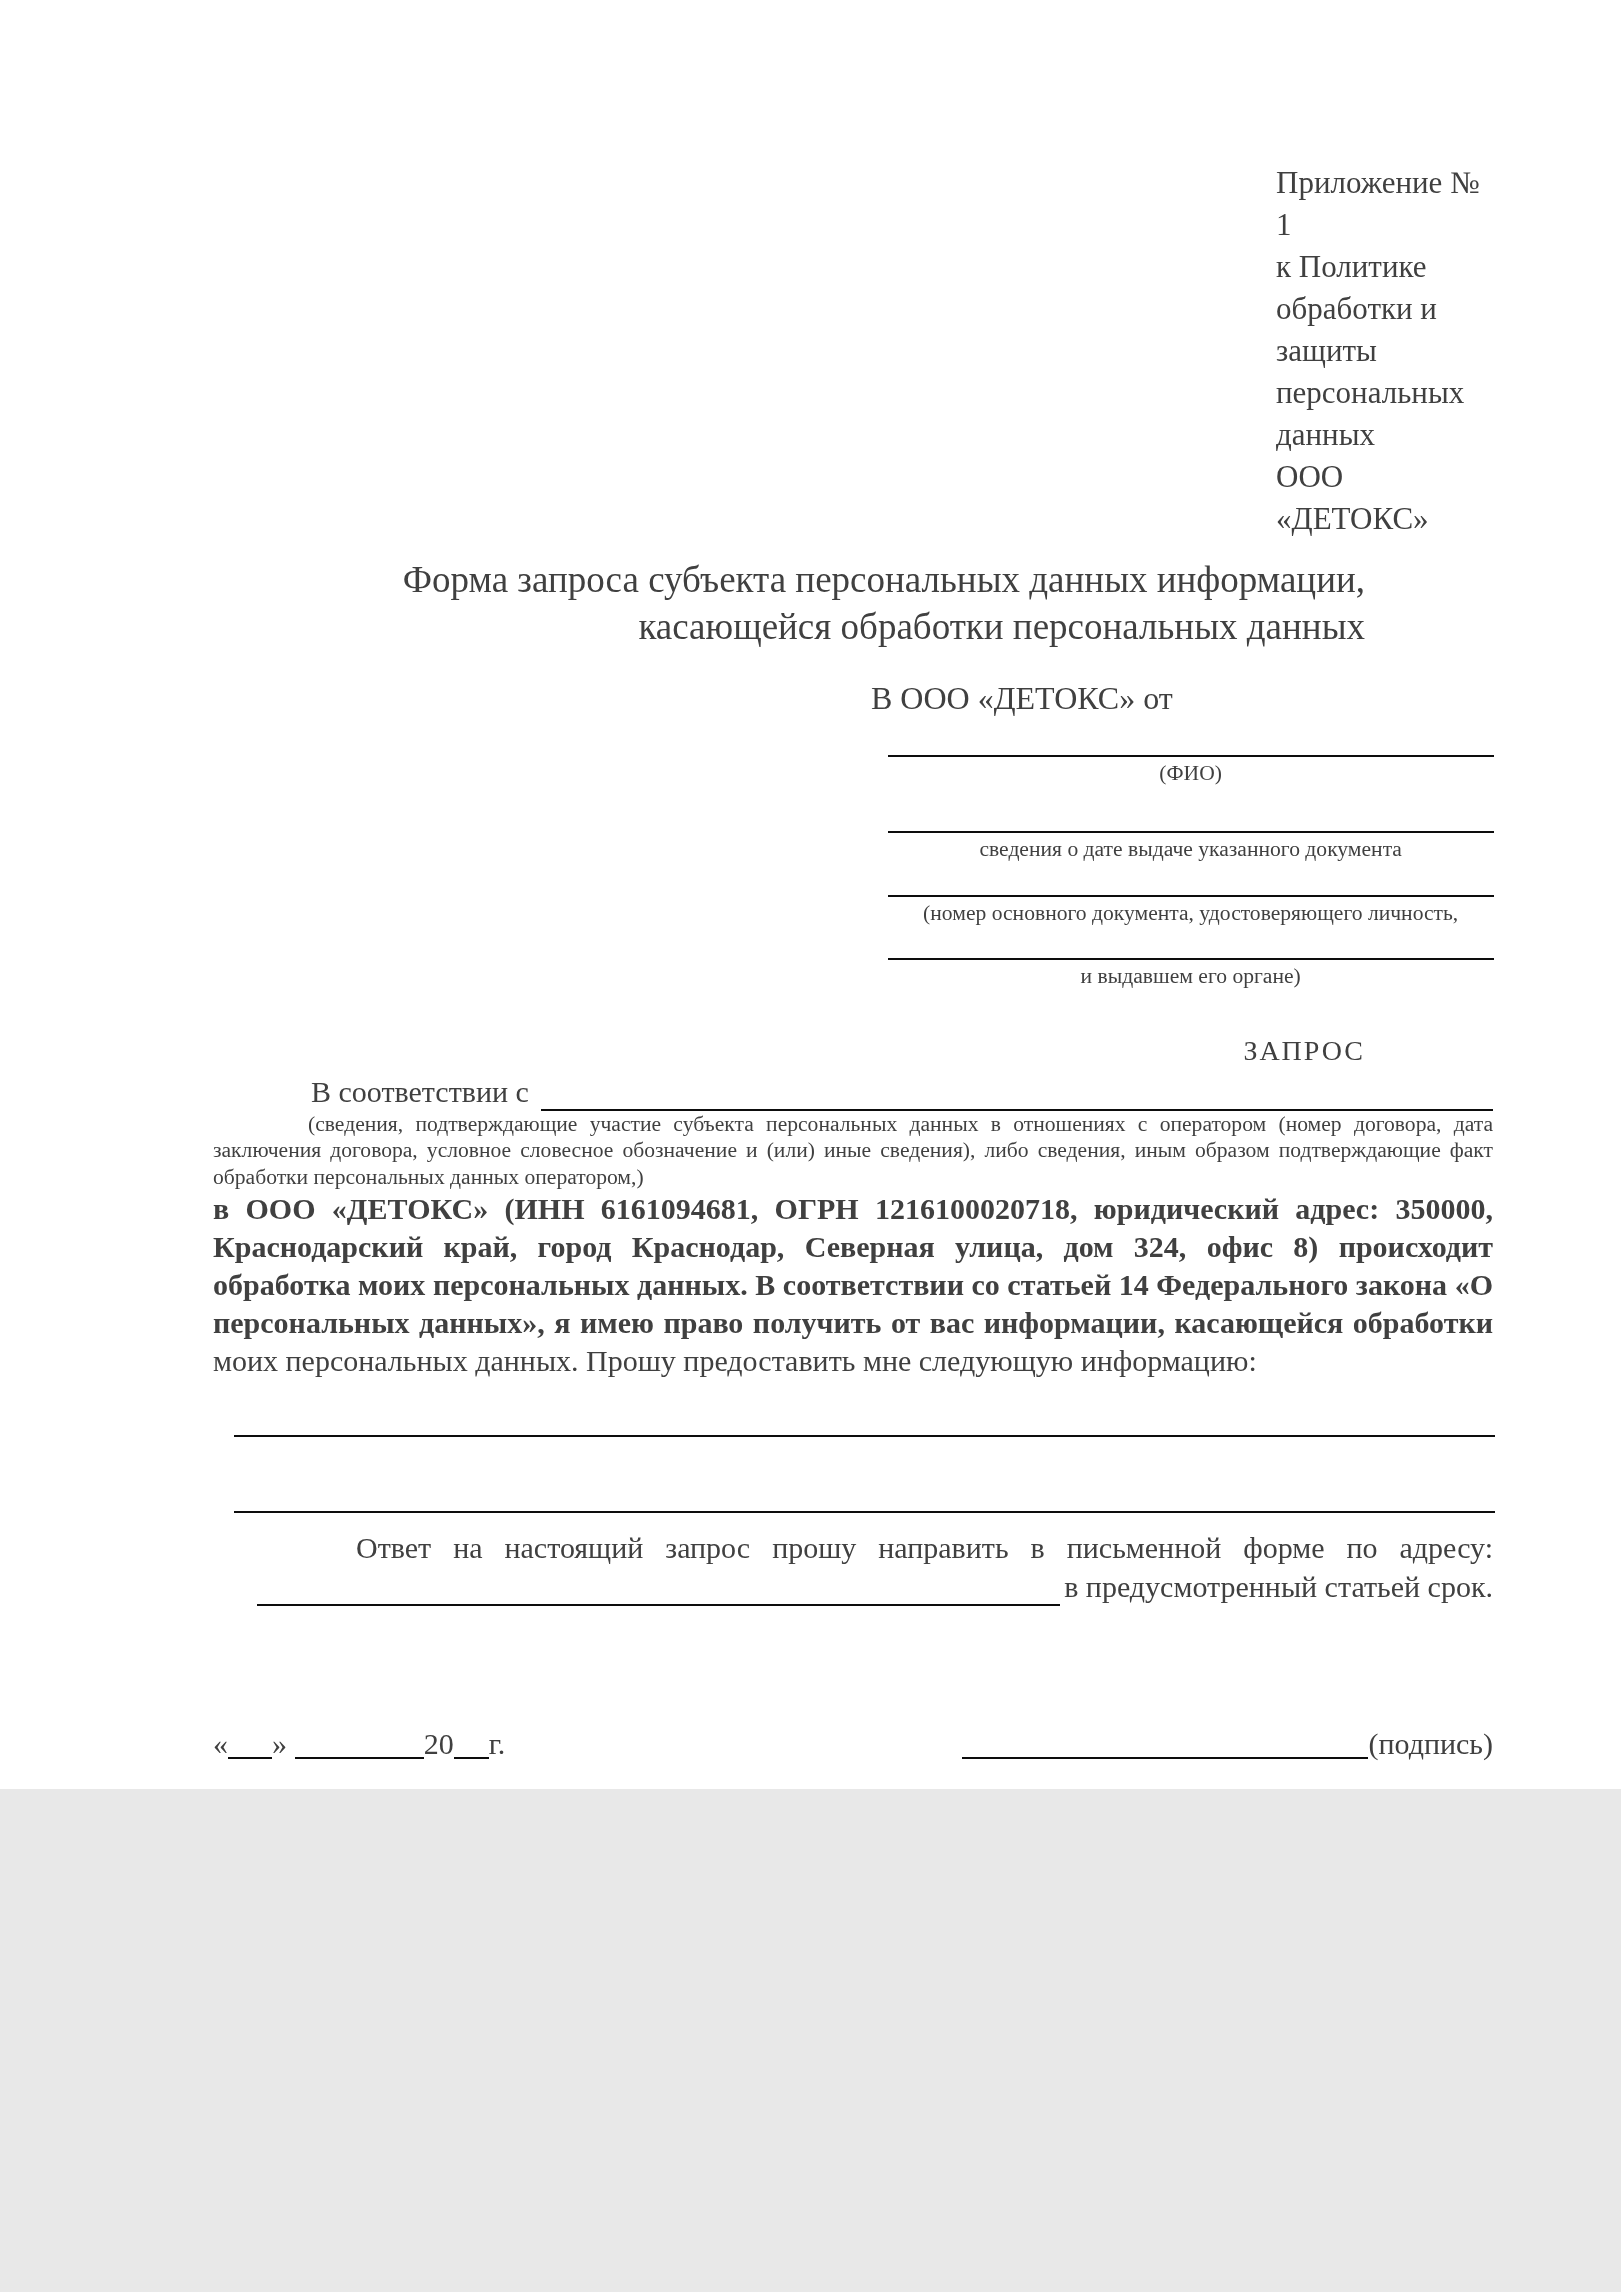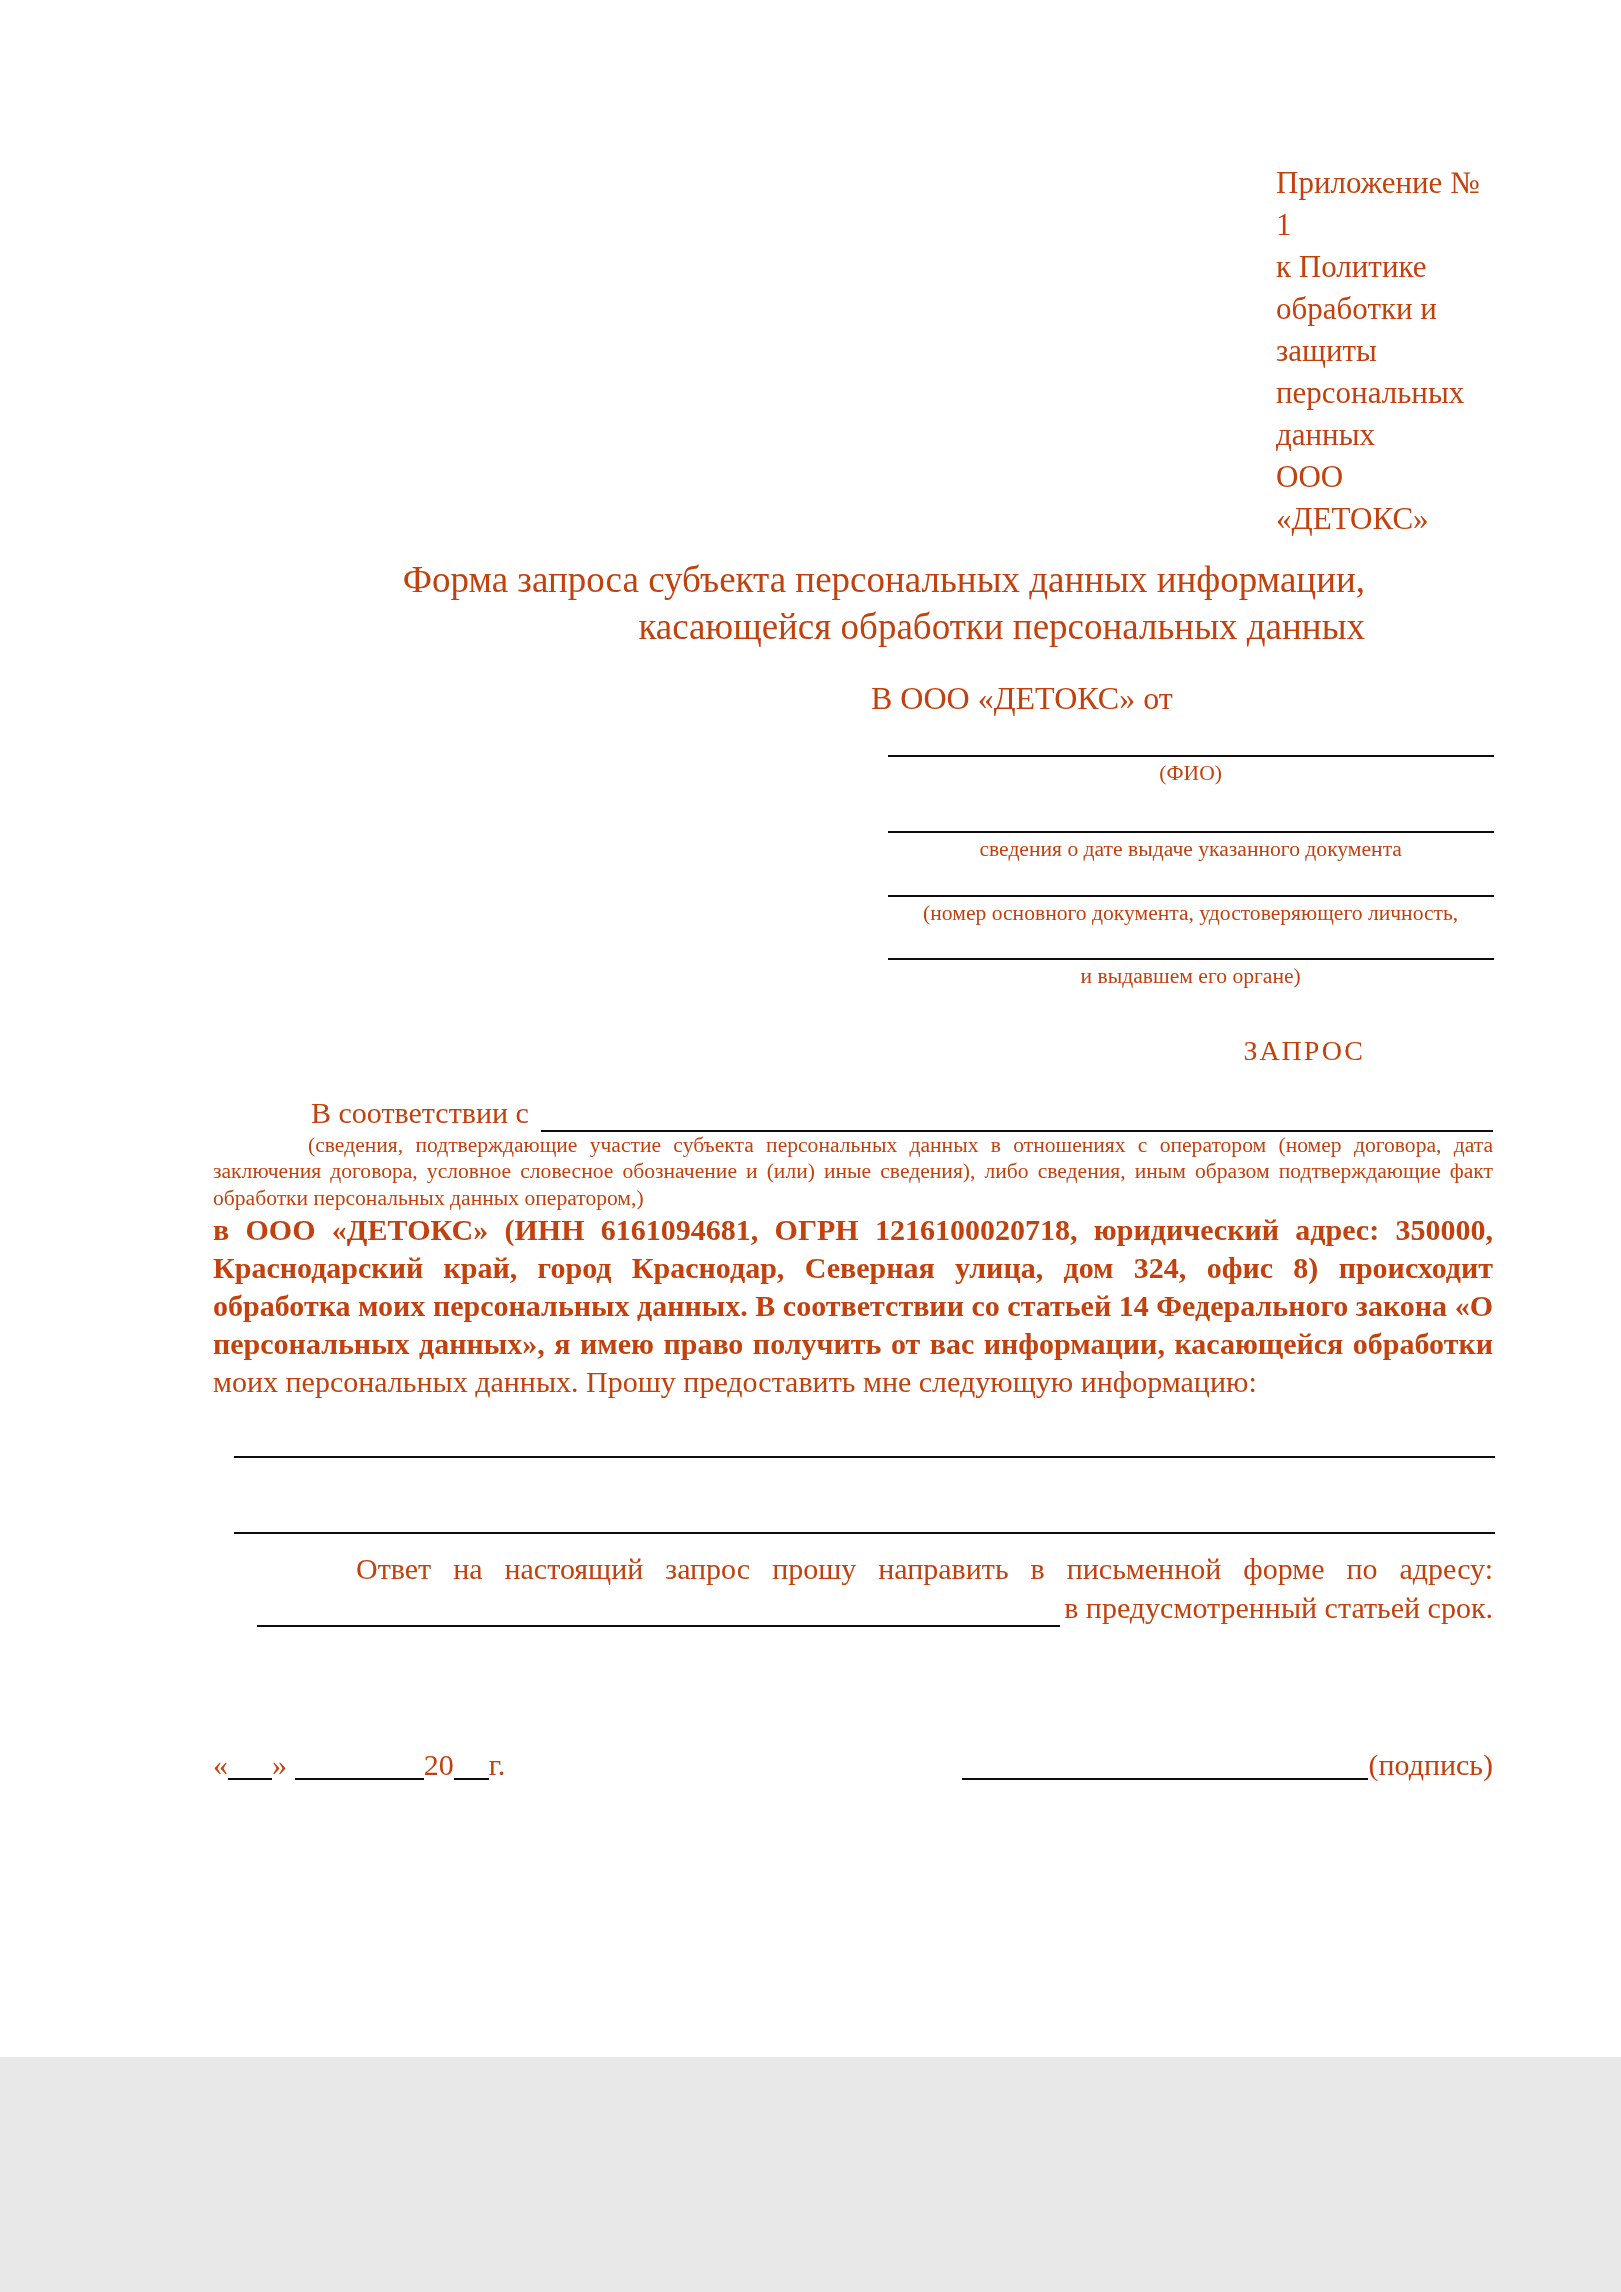--- a/index.html
+++ b/index.html
@@ -1,21 +1,21 @@
 <!DOCTYPE html>
 <html lang="ru"><head>
 <meta charset="utf-8">
 <style>
   html,body{margin:0;padding:0;background:#e8e8e8;}
   .page{
     position:relative;
-    width:1621px;height:2057px;
+    width:1621px;height:1789px;
     margin:0 auto;
     background:#ffffff;
-    color:#c2410c;
+    color:#404040;
     font-family:"Liberation Serif","DejaVu Serif",serif;
     overflow:hidden;
   }
   .content{padding:0 128px 0 213px;}
 
   
   .appendix{
     margin:162px 0 0 1063px;
     font-size:31px;line-height:42px;
   }
@@ -45,21 +45,21 @@
   .request-heading{
     margin-top:38px;
     padding:0 128px;
     text-align:right;
     font-size:28px;line-height:43px;letter-spacing:2px;
   }
 
   
   .intro-row{
     display:flex;align-items:flex-end;
-    margin-top:21px;height:39px;
+    margin-top:0;height:39px;
     font-size:30px;line-height:39px;
   }
   .intro-row .label{white-space:nowrap;padding-left:98px;}
   .intro-row .fill-line{
     flex:1;border-bottom:2.9px solid #0d0d0d;height:33px;margin-left:11.8px;
   }
 
   .note{font-size:21.6px;line-height:26.5px;}
   .note .jline{text-align:justify;text-align-last:justify;}
   .note .l1{padding-left:95px;}

